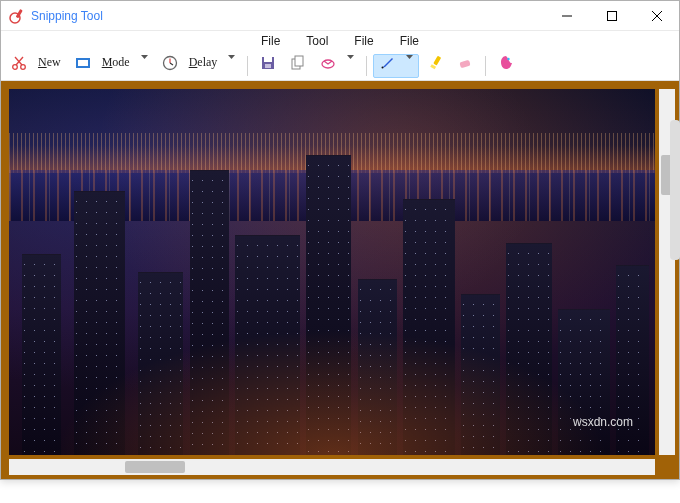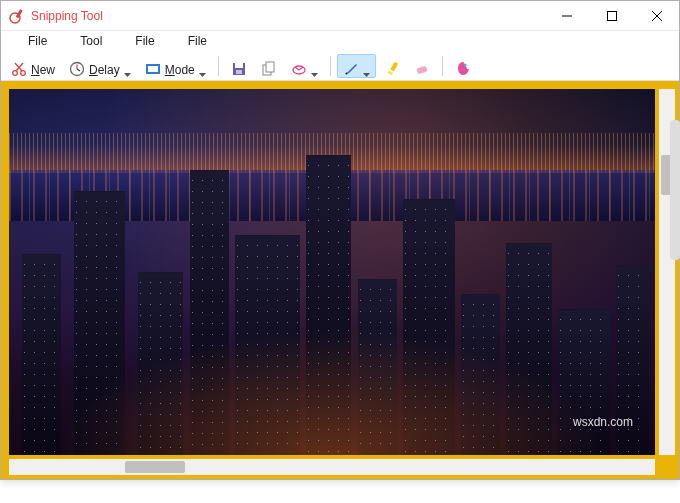--- a/index.html
+++ b/index.html
@@ -1,38 +1,38 @@
 <!DOCTYPE html>
 <html><head>
   <meta charset="utf-8">
   <style>
     * { box-sizing: border-box; margin: 0; padding: 0; }
     body { font-family: "Segoe UI", Tahoma, sans-serif; font-size: 12px; background: #fff; color: #000; width: 680px; height: 503px; overflow: hidden; position: relative; }
     .window { width: 680px; height: 480px; border: 1px solid #b0b0b0; background: #fff; display: flex; flex-direction: column; box-shadow: 0 2px 8px rgba(0,0,0,0.15); }
     
     .titlebar { height: 30px; display: flex; align-items: center; padding: 0 0 0 8px; border-bottom: 1px solid #eaeaea; }
     .titlebar .appicon { width: 16px; height: 16px; margin-right: 6px; }
-    .titlebar .title { flex: 1; font-size: 12px; color: #ef4444; }
+    .titlebar .title { flex: 1; font-size: 12px; color: #3b82f6; }
     .winbtns { display: flex; height: 100%; }
     .winbtn { width: 45px; height: 29px; display: flex; align-items: center; justify-content: center; }
     .winbtn svg { width: 10px; height: 10px; }
     
-    .menubar { height: 20px; display: flex; align-items: center; padding: 0 20px; gap: 19px; }
+    .menubar { height: 20px; display: flex; align-items: center; padding: 0 8px; gap: 12px; justify-content: center; }
     .menubar .menuitem { padding: 2px 7px; font-size: 12px; color: #222; cursor: default; }
     
     .toolbar { height: 30px; display: flex; align-items: center; padding: 2px 4px; gap: 2px; border-bottom: 1px solid #e0e0e0; }
-    .toolitem { height: 24px; display: flex; align-items: flex-end; padding: 0 5px; gap: 4px; border: 1px solid transparent; border-radius: 2px; cursor: default; }
+    .toolitem { height: 24px; display: flex; align-items: flex-start; padding: 0 5px; gap: 11px; border: 1px solid transparent; border-radius: 2px; cursor: default; font-family: Liberation Serif, serif; }
     .toolitem.selected { background: #cce8ff; border-color: #99d1ff; }
     .tlabel { font-size: 12px; color: #222; }
     .tlabel .ul { text-decoration: underline; }
     .dropdown-arrow { width: 7px; height: 4px; }
     .sep { width: 1px; height: 20px; background: #d0d0d0; margin: 0 4px; }
     .ticon { width: 16px; height: 16px; display: flex; align-items: center; justify-content: center; }
     
-    .content-wrap { flex: 1; position: relative; overflow: hidden; background: #eab308; padding-left: 26px; }
+    .content-wrap { flex: 1; position: relative; overflow: hidden; background: #a16207; padding-left: 26px; }
     .canvas { position: absolute; left: 8px; top: 8px; right: 24px; bottom: 24px; background: linear-gradient(180deg, #0a0e28 0%, #1a1633 25%, #201030 60%, #120818 100%); overflow: hidden; }
     
     .sky { position:absolute; inset:0; background: radial-gradient(ellipse at 60% 20%, rgba(255,120,40,0.25), transparent 55%), radial-gradient(ellipse at 20% 22%, rgba(80,80,200,0.3), transparent 55%); }
     .water { position:absolute; left:0; right:0; top:22%; height:14%; background: linear-gradient(180deg, rgba(40,40,120,0.6), rgba(10,10,50,0.8)); }
     .water::after{content:"";position:absolute;inset:0;background:repeating-linear-gradient(90deg, rgba(255,140,60,0.25) 0 2px, transparent 2px 12px), repeating-linear-gradient(90deg, rgba(255,220,160,0.15) 0 1px, transparent 1px 20px);}
     .farshore { position:absolute; left:0; right:0; top:12%; height:11%; background: linear-gradient(0deg, rgba(255,120,40,0.35), transparent 70%); }
     .farshore::before{content:"";position:absolute;inset:0;background:repeating-linear-gradient(90deg, rgba(255,190,120,0.3) 0 1px, transparent 1px 4px);}
     .bld { position:absolute; bottom:0; background: linear-gradient(180deg, #1a1830, #0a0615); border-top:1px solid rgba(200,200,255,0.08);}
     .bld::after{content:"";position:absolute;inset:2px;background-image:radial-gradient(rgba(255,230,180,0.9) 0.5px, transparent 0.5px), radial-gradient(rgba(255,190,120,0.8) 0.5px, transparent 0.5px), radial-gradient(rgba(200,210,255,0.6) 0.5px, transparent 0.5px); background-size:6px 7px, 8px 9px, 10px 11px; background-position:0 0, 3px 4px, 5px 2px; opacity:0.9;}
     .b1{left:2%;width:6%;height:55%;}
@@ -104,38 +104,38 @@
             <circle cx="12" cy="12" r="2.3" fill="none" stroke="#d44" stroke-width="1.3"></circle>
             <line x1="5" y1="10" x2="12" y2="2" stroke="#d44" stroke-width="1.3"></line>
             <line x1="11" y1="10" x2="4" y2="2" stroke="#d44" stroke-width="1.3"></line>
           </svg>
         </span>
       <span class="tlabel"><span class="ul">N</span><span></span>ew</span>
     </div>
     <div class="toolitem">
       <span class="ticon">
           <svg viewBox="0 0 16 16">
+            <rect x="1" y="3" width="14" height="10" fill="#2e7cd6"></rect>
+            <rect x="3" y="5" width="10" height="6" fill="#fff"></rect>
+          </svg>
+        </span>
+      <span class="tlabel"><span class="ul">M</span>ode</span>
+      <svg class="dropdown-arrow" viewBox="0 0 7 4">
+          <path d="M0 0 L3.5 4 L7 0" fill="#555"></path>
+        </svg>
+    </div>
+    <div class="toolitem">
+      <span class="ticon">
+          <svg viewBox="0 0 16 16">
             <circle cx="8" cy="8" r="6.5" fill="none" stroke="#666" stroke-width="1.3"></circle>
             <line x1="8" y1="8" x2="8" y2="3.5" stroke="#d44" stroke-width="1.2"></line>
             <line x1="8" y1="8" x2="11" y2="10" stroke="#333" stroke-width="1.2"></line>
           </svg>
         </span>
       <span class="tlabel"><span class="ul">D</span>elay</span>
-      <svg class="dropdown-arrow" viewBox="0 0 7 4">
-          <path d="M0 0 L3.5 4 L7 0" fill="#555"></path>
-        </svg>
-    </div>
-    <div class="toolitem">
-      <span class="ticon">
-          <svg viewBox="0 0 16 16">
-            <rect x="1" y="3" width="14" height="10" fill="#2e7cd6"></rect>
-            <rect x="3" y="5" width="10" height="6" fill="#fff"></rect>
-          </svg>
-        </span>
-      <span class="tlabel"><span class="ul">M</span>ode</span>
       <svg class="dropdown-arrow" viewBox="0 0 7 4">
           <path d="M0 0 L3.5 4 L7 0" fill="#555"></path>
         </svg>
     </div>
     <div class="sep"></div>
     <div class="toolitem">
       <span class="ticon">
           <svg viewBox="0 0 16 16">
             <rect x="2" y="2" width="12" height="12" fill="#6b5ea3"></rect>
             <rect x="4" y="2" width="8" height="5" fill="#fff"></rect>

